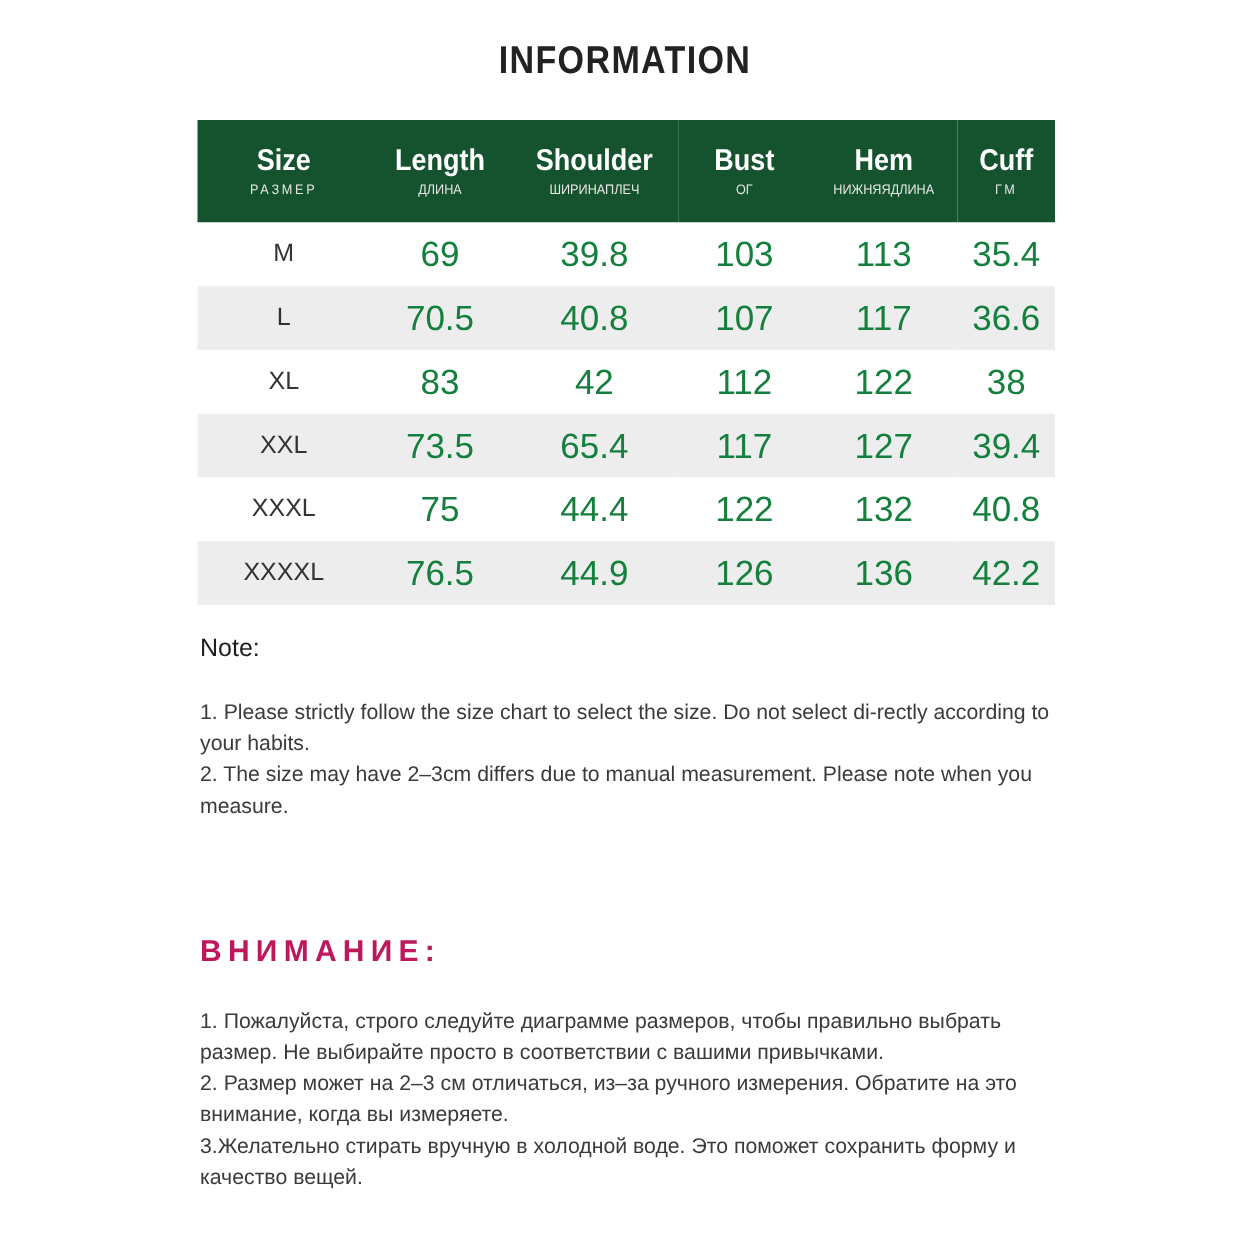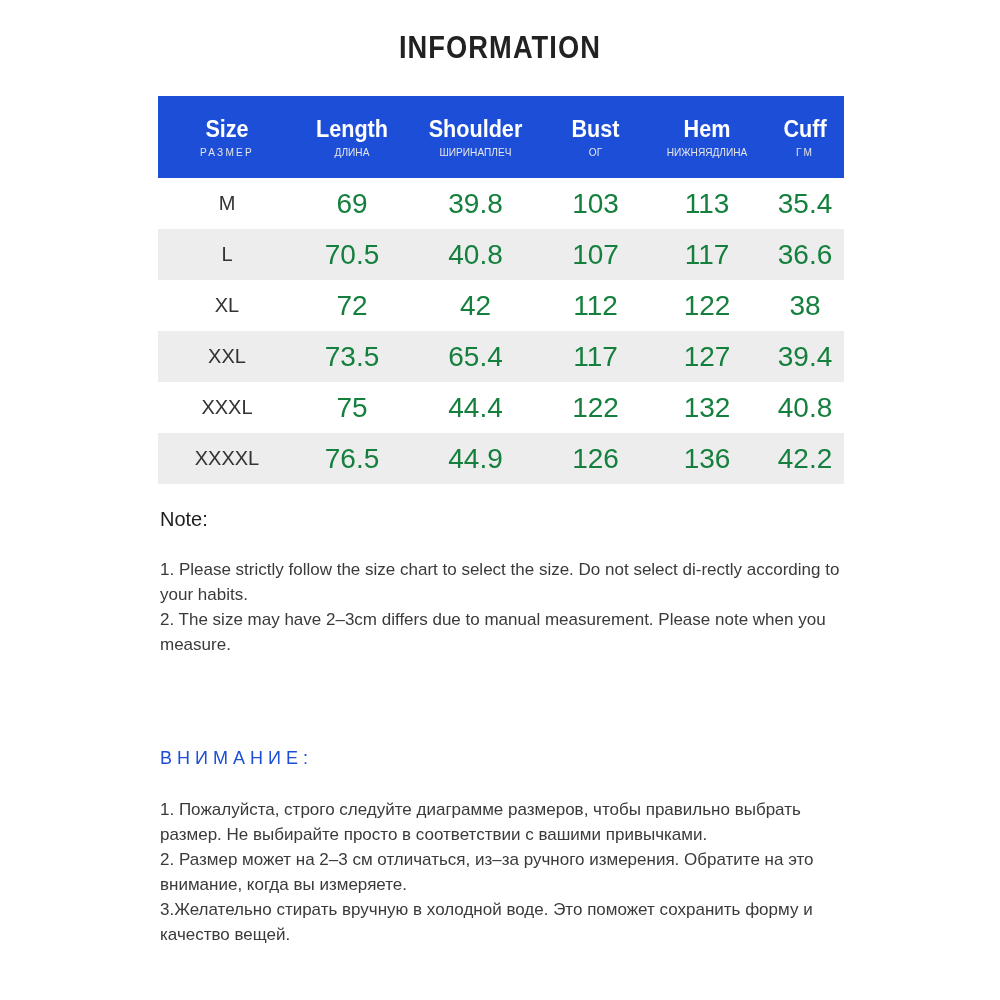--- a/index.html
+++ b/index.html
@@ -47,21 +47,21 @@
     table-layout: fixed;
   }
   .size-table col.c-size     { width: 138px; }
   .size-table col.c-length   { width: 112px; }
   .size-table col.c-shoulder { width: 135px; }
   .size-table col.c-bust     { width: 105px; }
   .size-table col.c-hem      { width: 118px; }
   .size-table col.c-cuff     { width: 78px; }
 
   .size-table thead tr {
-    background: #1d4ed8;
+    background: #14532d;
   }
   .size-table thead th {
     padding: 0;
     height: 82px;
     vertical-align: middle;
     text-align: center;
     color: #ffffff;
     font-weight: normal;
   }
   .th-main {
@@ -123,24 +123,24 @@
     white-space: pre-line;
   }
 
   .attention-block {
     position: absolute;
     left: 160px;
     top: 748px;
     width: 690px;
   }
   .attention-title {
-    font-size: 18px;
-    font-weight: normal;
+    font-size: 24px;
+    font-weight: bold;
     letter-spacing: 5px;
-    color: #1d4ed8;
+    color: #be185d;
     margin: 0 0 28px 0;
   }
   .attention-line {
     font-size: 17px;
     line-height: 25px;
     color: #3a3a3a;
     margin: 0;
     white-space: pre-line;
   }
 </style>
@@ -200,21 +200,21 @@
       <tr class="even">
         <td class="size-cell">L</td>
         <td>70.5</td>
         <td>40.8</td>
         <td>107</td>
         <td>117</td>
         <td>36.6</td>
       </tr>
       <tr class="odd">
         <td class="size-cell">XL</td>
-        <td>72</td>
+        <td>83</td>
         <td>42</td>
         <td>112</td>
         <td>122</td>
         <td>38</td>
       </tr>
       <tr class="even">
         <td class="size-cell">XXL</td>
         <td>73.5</td>
         <td>65.4</td>
         <td>117</td>

